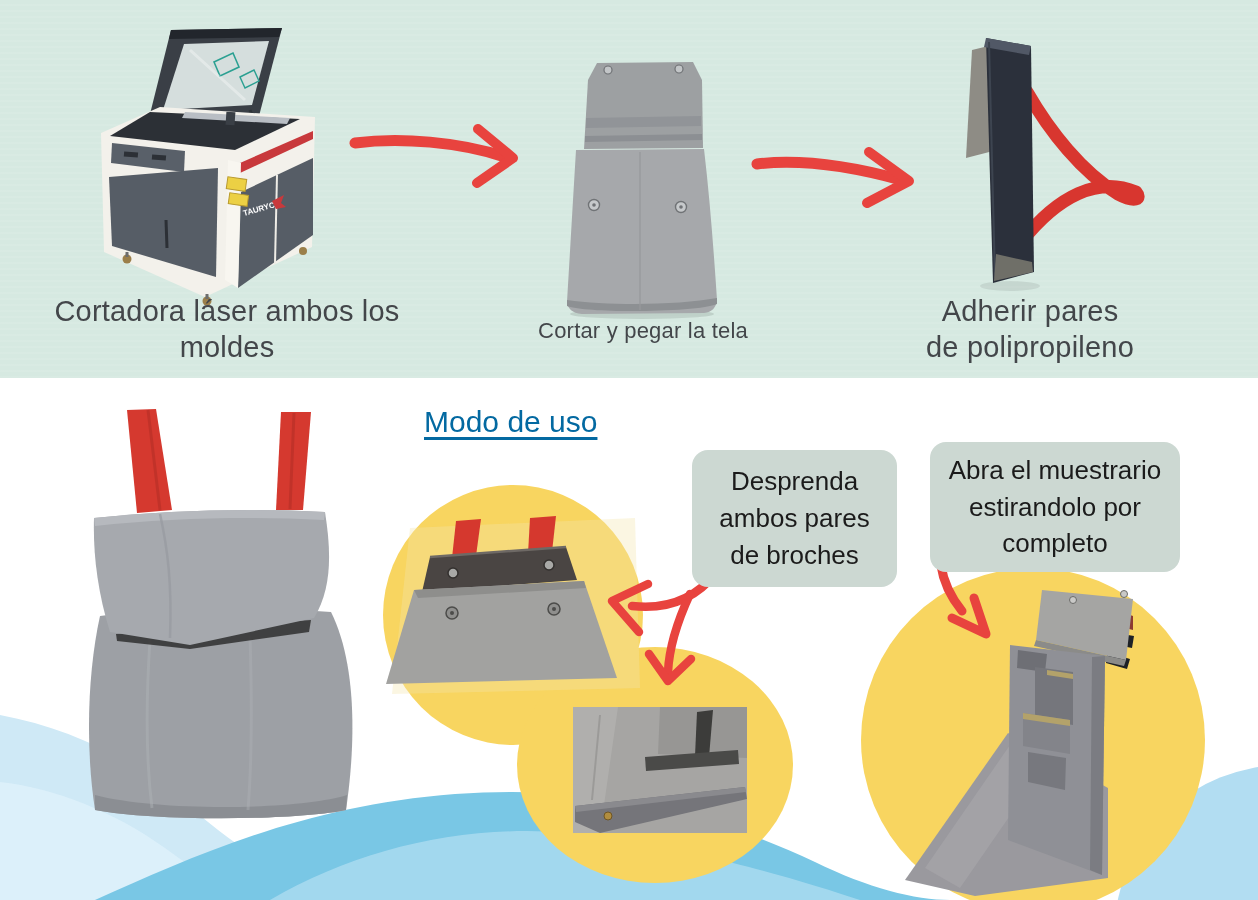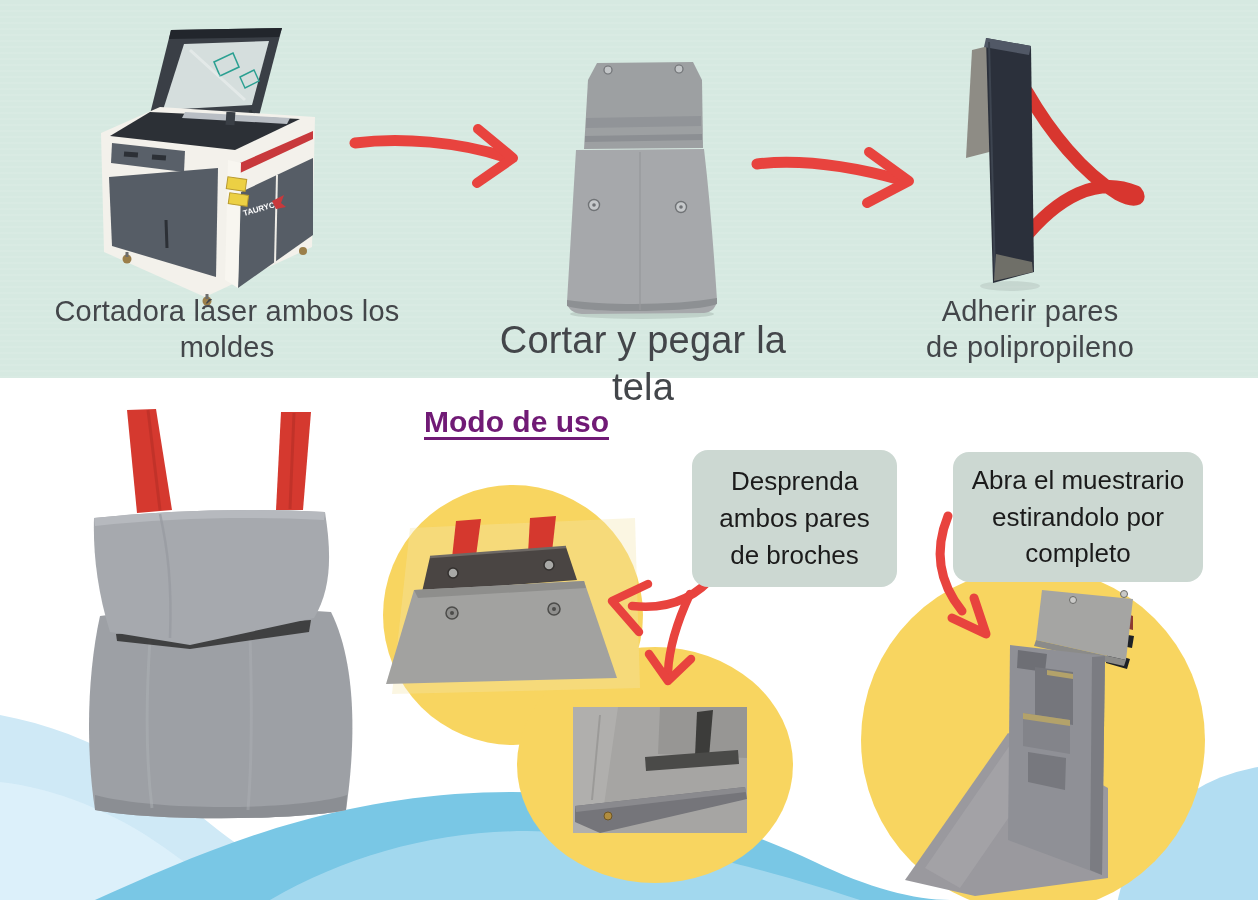--- a/index.html
+++ b/index.html
@@ -11,34 +11,34 @@
     position:absolute;left:0;top:0;width:1258px;height:378px;z-index:0;
     background:#d6e9e1;
     background-image:repeating-linear-gradient(0deg, rgba(255,255,255,.07) 0 2px, rgba(0,0,0,0) 2px 6px);
   }
   svg.art{position:absolute;left:0;top:0;z-index:1;}
   .cap{
     position:absolute;z-index:2;text-align:center;color:#43464a;
     font-size:29px;line-height:1.24;white-space:pre-line;letter-spacing:.2px;
   }
   .cap1{left:52px;top:294px;width:350px;}
-  .cap2{left:468px;top:317px;width:350px;font-size:38px;}
+  .cap2{left:468px;top:317px;width:350px;font-size:22px;}
   .cap3{left:855px;top:294px;width:350px;}
   .usage-title{
     position:absolute;z-index:2;left:424px;top:405px;
-    font-size:30px;font-weight:bold;color:#701a75;
+    font-size:30px;font-weight:normal;color:#0369a1;
     text-decoration:underline;text-decoration-thickness:2.5px;text-underline-offset:5px;
   }
   .callout{
     position:absolute;z-index:2;background:#ccd8d2;border-radius:16px;
     display:flex;align-items:center;justify-content:center;text-align:center;
     color:#1b1b1b;font-size:26px;line-height:1.42;white-space:pre-line;
   }
   .callout.c1{left:692px;top:450px;width:205px;height:137px;}
-  .callout.c2{left:930px;top:452px;width:250px;height:130px;margin-left:23px;}
+  .callout.c2{left:930px;top:442px;width:250px;height:130px;}
 </style>
 </head>
 <body>
 
 <div class="poster">
   <div class="mint-band"></div>
 
   <svg class="art" width="1258" height="900" viewBox="0 0 1258 900">
 
     <g>

